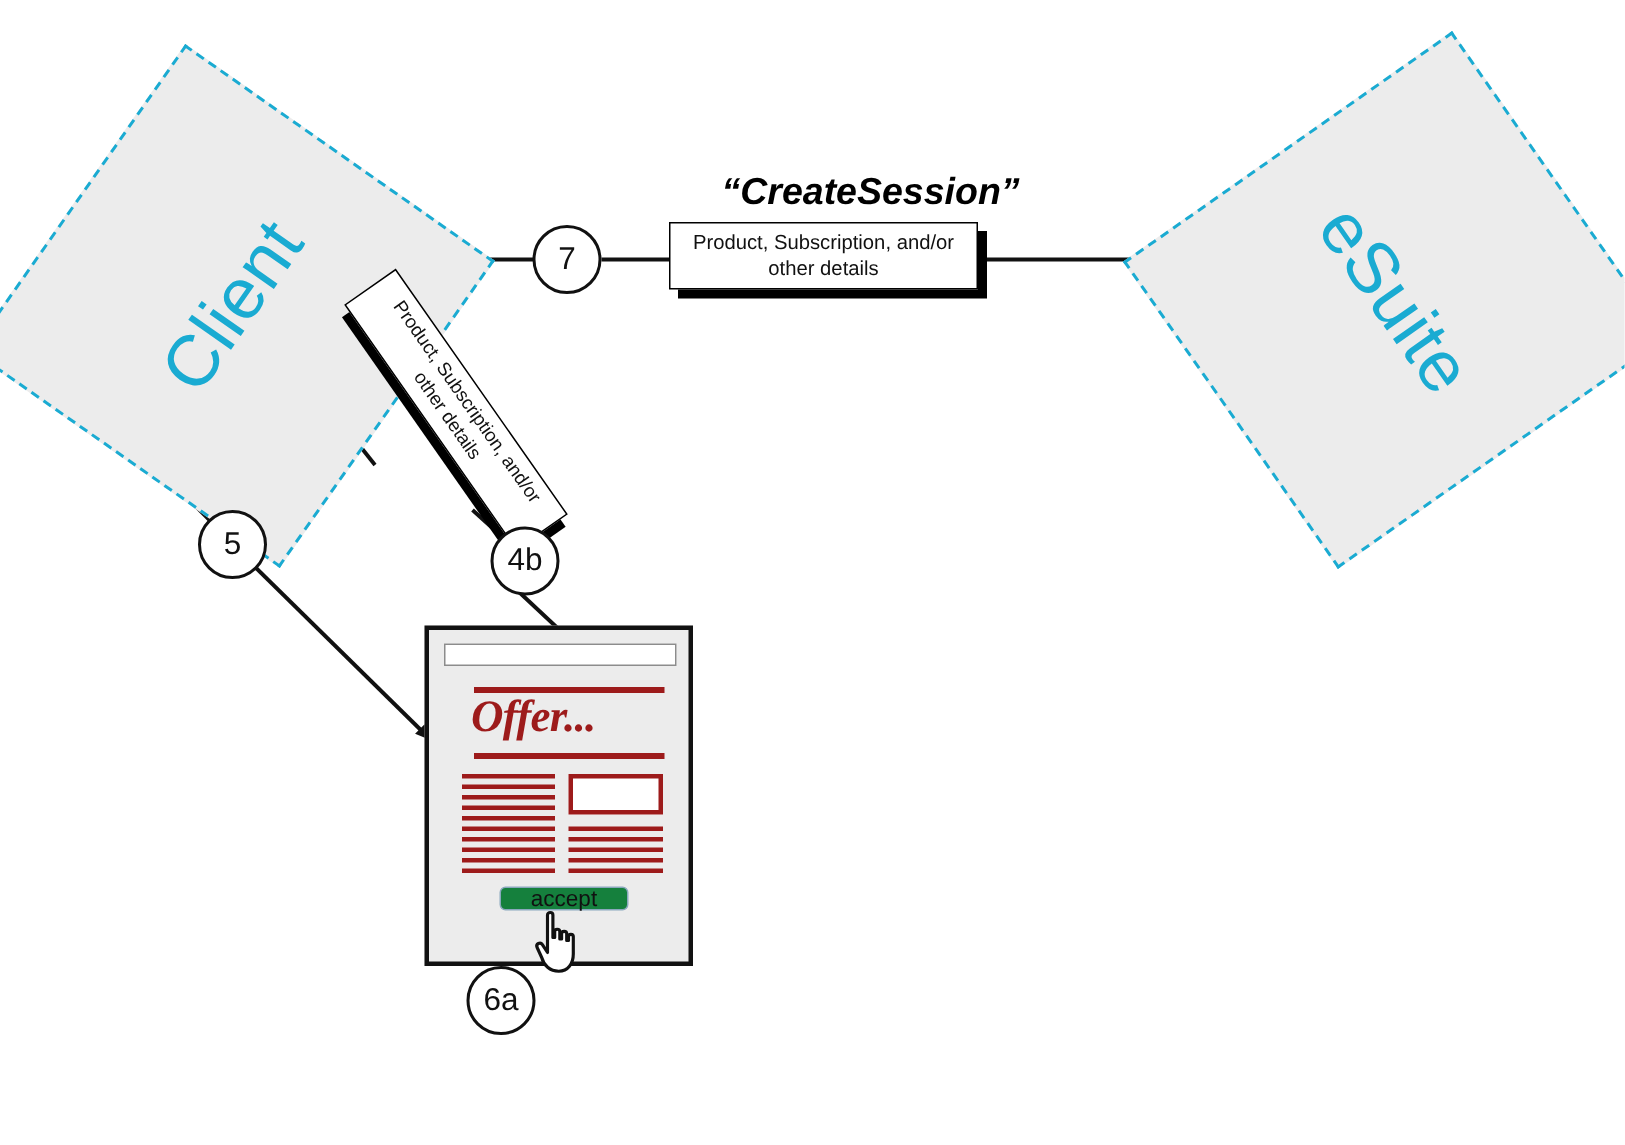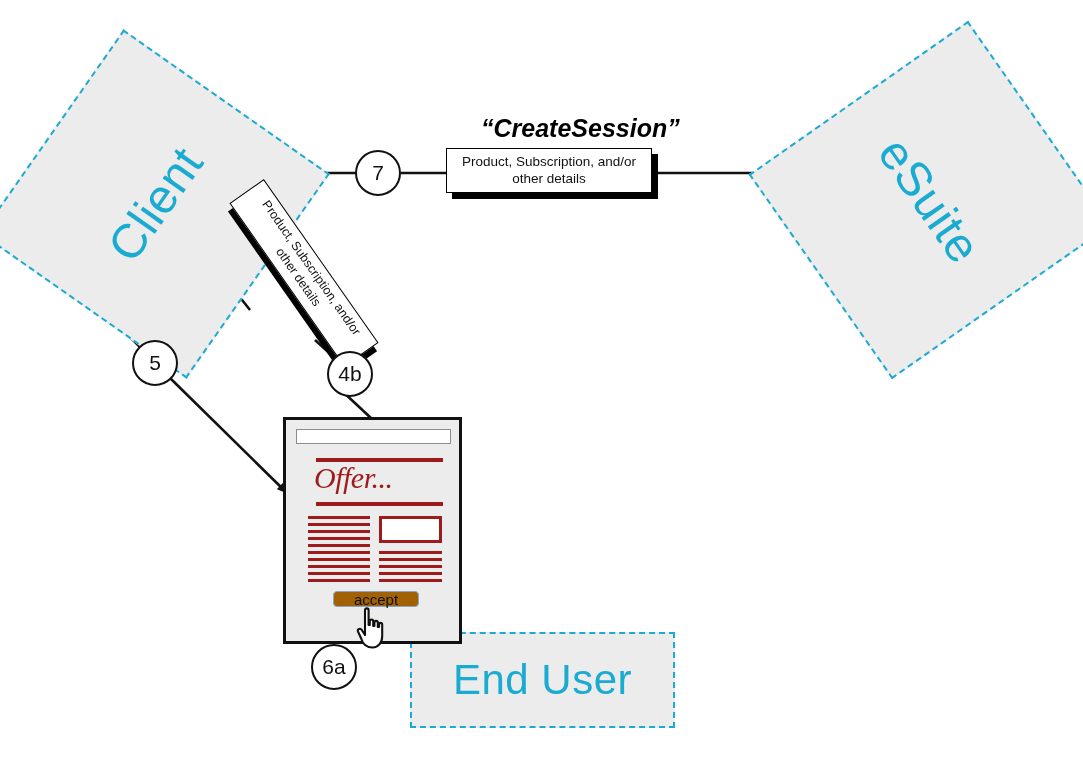--- a/index.html
+++ b/index.html
@@ -104,42 +104,42 @@
   }
   #browser-urlbar{
     position:absolute;left:10px;top:9px;width:155px;height:15px;
     background:#ffffff;border:1.5px solid #8c8c8c;box-sizing:border-box;
   }
   #offer-rule-top{
     position:absolute;left:30px;top:38px;width:127px;height:4px;background:#9d1b1b;
   }
   #offer-title{
     position:absolute;left:28px;top:42px;width:140px;
-    color:#9d1b1b;font-style:italic;font-weight:400;
+    color:#9d1b1b;font-style:italic;font-weight:700;
     font-size:30px;line-height:1.05;
     font-family:"Liberation Serif", serif;
     letter-spacing:-0.5px;
   }
   #offer-rule-bottom{
     position:absolute;left:30px;top:82px;width:127px;height:4px;background:#9d1b1b;
   }
 
   .txtlines{position:absolute;display:flex;flex-direction:column;gap:4px;}
   .txtlines i{display:block;height:3px;background:#9d1b1b;}
   #lines-a{left:22px;top:96px;width:62px;}
   #lines-c{left:22px;top:131px;width:62px;}
   #lines-d{left:93px;top:131px;width:63px;}
   #offer-image-box{
     position:absolute;left:93px;top:96px;width:63px;height:27px;
     background:#ffffff;border:3px solid #9d1b1b;box-sizing:border-box;
   }
 
   #accept-button{
     position:absolute;left:47px;top:171px;width:86px;height:16px;
-    background:#a16207;
+    background:#15803d;
     border:1.5px solid #8aa8bd;
     border-radius:4px;
     box-sizing:border-box;
     display:flex;align-items:center;justify-content:center;
     font-size:15px;color:#111;
   }
   #hand-cursor{position:absolute;left:67px;top:186px;width:36px;height:44px;}
 
   
   #connectors{position:absolute;left:0;top:0;width:1083px;height:763px;pointer-events:none;}
@@ -174,23 +174,20 @@
   </svg>
 
   <div class="actor" id="actor-client">
     <span class="actor-label">Client</span>
   </div>
 
   <div class="actor" id="actor-esuite">
     <span class="actor-label">eSuite</span>
   </div>
 
-  <div class="actor" id="actor-enduser">
-    <span class="actor-label">End User</span>
-  </div>
 
   <div class="msglabel" id="label-createsession">“CreateSession”</div>
 
   <div class="msgbox" id="msg-createsession">
     <span>
       <span>Product, Subscription, and/or</span><br>
       <span>other details</span>
     </span>
   </div>
 

